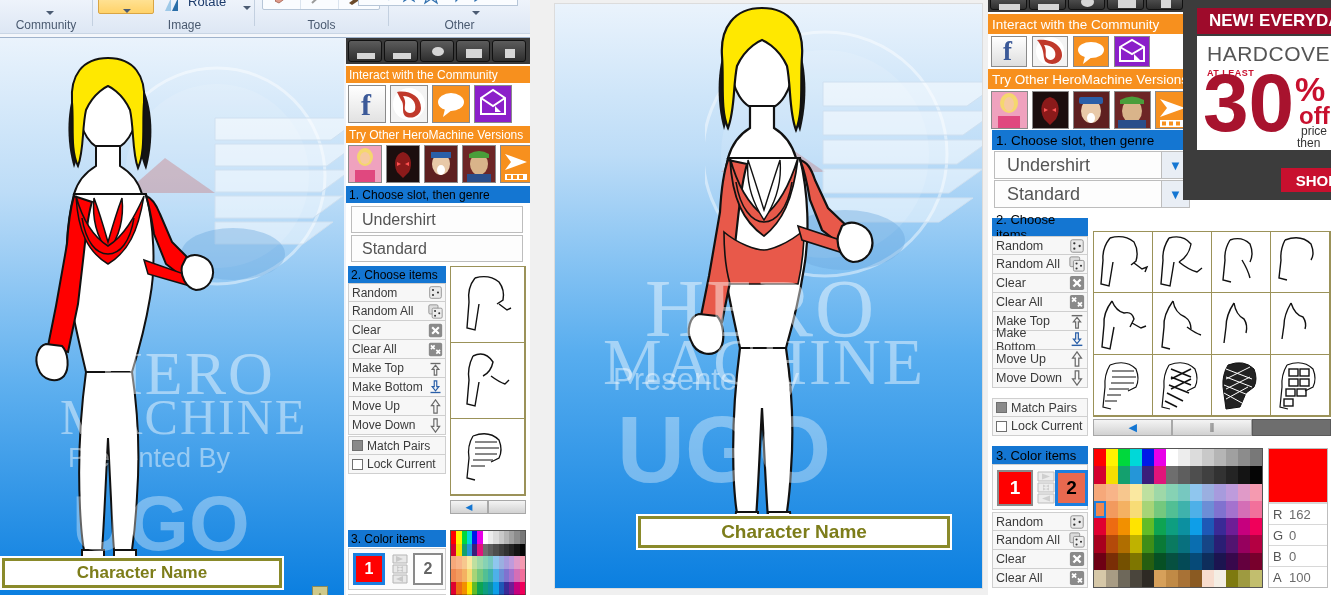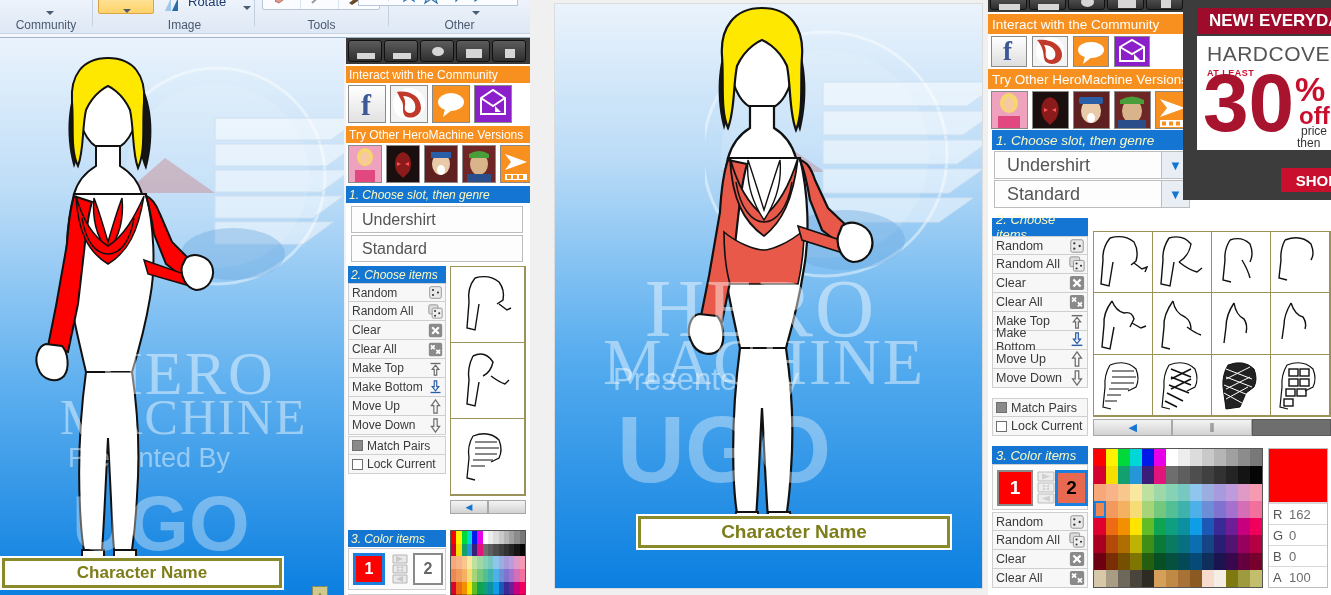--- a/index.html
+++ b/index.html
@@ -52,21 +52,21 @@
           background:#ffffff; overflow:hidden; }
 
   
   .dark-bar{ background:#3a3a3a; display:flex; gap:2px; align-items:flex-end; }
   .dark-btn{ background:linear-gradient(#5c5c5c,#2e2e2e); border:1px solid #111;
              border-radius:3px; position:relative; }
   .dark-btn .gl{ position:absolute; background:#d6d6d6; }
 
   .sec-orange{ background:#F7901E; color:#fff; font-weight:400;
                display:flex; align-items:center; }
-  .sec-blue{ background:#1476D2; color:#fef9c3; display:flex; align-items:center;font-style:italic; }
+  .sec-blue{ background:#1476D2; color:#000000; display:flex; align-items:center; }
 
   .icon-tile{ background:#fff; border:1px solid #8a8a8a; position:relative;
               overflow:hidden; }
 
   .combo{ background:#fdfdfd; border:1px solid #bdbdbd; display:flex;
           align-items:center; color:#555; }
   .combo-arrow{ margin-left:auto; background:#e9eef5; border-left:1px solid #bdbdbd;
                 display:flex; align-items:center; justify-content:center;
                 color:#1476D2; height:100%; }
   .cmd{ background:#f7f7f7; border:1px solid #cfcfcf; border-top:none;

